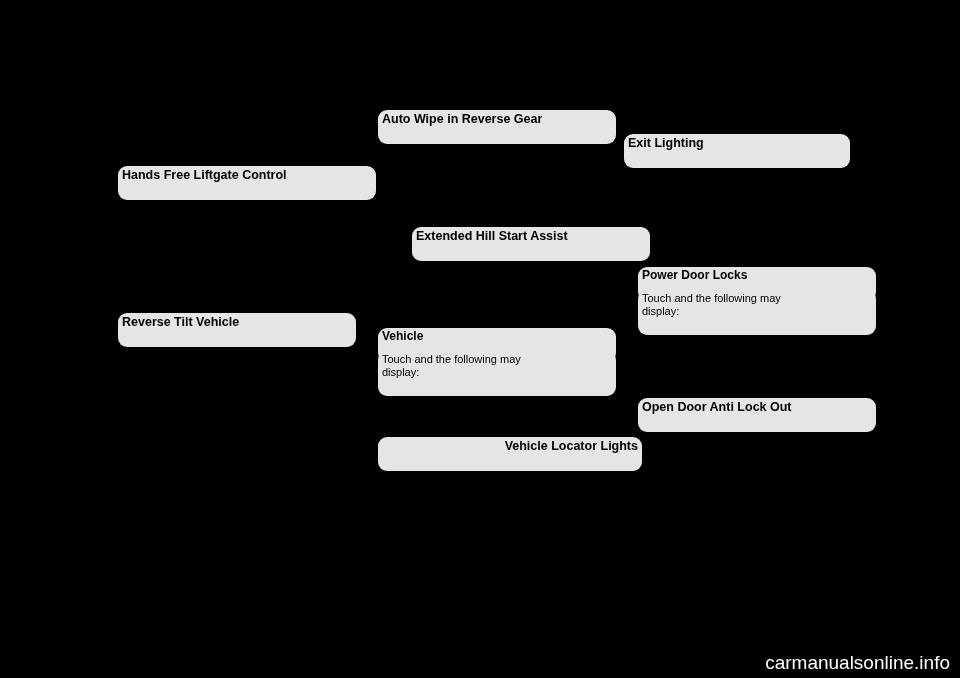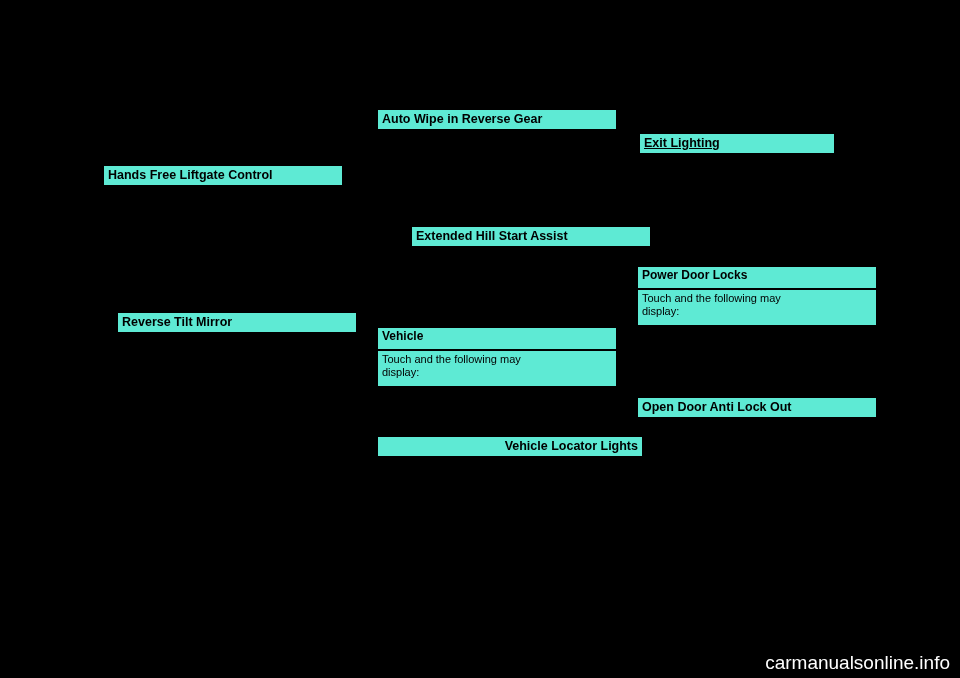--- a/index.html
+++ b/index.html
@@ -18,26 +18,27 @@
     position: absolute;
     left: 0;
     top: 0;
     width: 960px;
     height: 678px;
     background: #000000;
   }
   
   .hl {
     position: absolute;
-    background: #5eead4;
+    background: #e5e5e5;
     color: #000000;
     box-sizing: border-box;
-    padding: 2px 4px 2px 4px;
+    padding: 2px 4px 18px 4px;
     line-height: 1.15;
     white-space: pre-line;
+    border-radius: 9px;
   }
   .hl.heading {
     font-weight: bold;
     font-size: 12.5px;
   }
   .hl.body {
     font-weight: normal;
     font-size: 11px;
   }
   .hl.heading-lg {
@@ -54,28 +55,28 @@
     font-family: "Liberation Sans", sans-serif;
     letter-spacing: 0px;
     text-align: right;
   }
 </style>
 </head>
 <body>
 
 <div class="page">
   <div id="blocks-container">
-      <div class="hl heading" style="left: 104px; top: 166px; width: 238px; min-height: 19px;">Hands Free Liftgate Control</div>
-      <div class="hl heading" style="left: 118px; top: 313px; width: 238px; min-height: 19px;">Reverse Tilt Mirror</div>
+      <div class="hl heading" style="left: 118px; top: 166px; width: 258px; min-height: 19px;">Hands Free Liftgate Control</div>
+      <div class="hl heading" style="left: 118px; top: 313px; width: 238px; min-height: 19px;">Reverse Tilt Vehicle</div>
       <div class="hl heading" style="left: 378px; top: 110px; width: 238px; min-height: 19px;">Auto Wipe in Reverse Gear</div>
       <div class="hl heading" style="left: 378px; top: 227px; width: 238px; min-height: 19px; margin-left: 34px;">Extended Hill Start Assist</div>
       <div class="hl heading-lg" style="left: 378px; top: 328px; width: 238px; min-height: 21px;">Vehicle</div>
       <div class="hl body" style="left: 378px; top: 351px; width: 238px; min-height: 35px;">Touch and the following may
 display:</div>
       <div class="hl heading" style="left: 378px; top: 437px; width: 264px; min-height: 19px; text-align: right;">Vehicle Locator Lights</div>
-      <div class="hl heading" style="left: 640px; top: 134px; width: 194px; min-height: 19px; text-decoration: underline;">Exit Lighting</div>
+      <div class="hl heading" style="left: 624px; top: 134px; width: 226px; min-height: 19px;">Exit Lighting</div>
       <div class="hl heading-lg" style="left: 638px; top: 267px; width: 238px; min-height: 21px;">Power Door Locks</div>
       <div class="hl body" style="left: 638px; top: 290px; width: 238px; min-height: 35px;">Touch and the following may
 display:</div>
       <div class="hl heading" style="left: 638px; top: 398px; width: 238px; min-height: 19px;">Open Door Anti Lock Out</div>
     </div>
   <div class="footer"><span>carmanualsonline.info</span></div>
 </div>
 
 </body></html>

